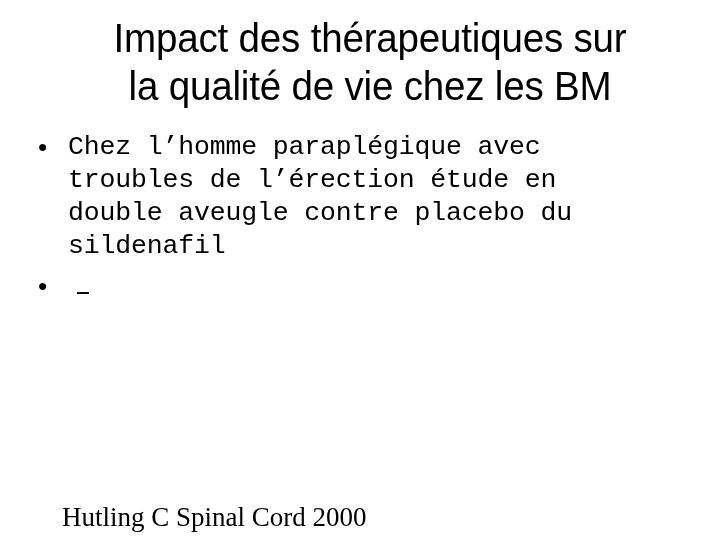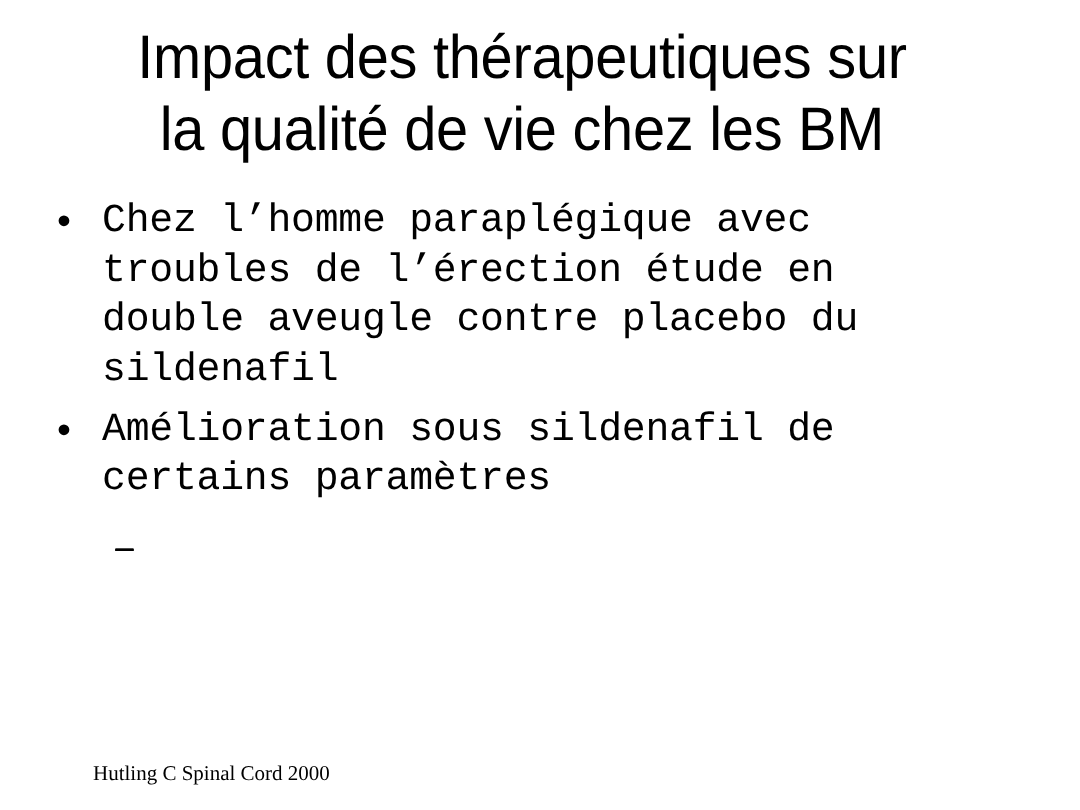--- a/index.html
+++ b/index.html
@@ -17,21 +17,21 @@
     width: 720px;
     height: 540px;
     background: #ffffff;
     overflow: hidden;
     color: #000000;
   }
 
   
   .title-block {
     position: absolute;
-    left: 28px;
+    left: 50px;
     top: 14px;
     width: 640px;
     text-align: center;
   }
   .title-line {
     font-family: "Liberation Sans Narrow", "Liberation Sans", "DejaVu Sans Condensed", "DejaVu Sans", sans-serif;
     font-size: 41px;
     line-height: 48px;
     font-weight: 400;
     letter-spacing: -0.2px;
@@ -95,21 +95,21 @@
     font-size: 21.5px;
     line-height: 35px;
   }
 
   
   .footer-cite {
     position: absolute;
     left: 62px;
     top: 504px;
     font-family: "Liberation Serif", "DejaVu Serif", serif;
-    font-size: 14px;
+    font-size: 27px;
     line-height: 26px;
     font-weight: 400;
     color: #000000;
     white-space: nowrap;
   }
 </style>
 </head>
 <body>
 
 <div class="slide">
@@ -121,21 +121,20 @@
 
   <div class="body-block">
 
     <div class="bullet-l1">
       <span class="marker">•</span>
       <span class="btext">Chez l’homme paraplégique avec troubles de l’érection étude en double aveugle contre placebo du sildenafil</span>
     </div>
 
     <div class="bullet-l1 second">
       <span class="marker">•</span>
-      <span class="btext">Amélioration sous sildenafil de certains paramètres</span>
     </div>
 
     <div class="sub-list">
 
       <div class="bullet-l2">
         <span class="marker">–</span>
       </div>
 
       <div class="bullet-l2">
         <span class="marker">–</span>

